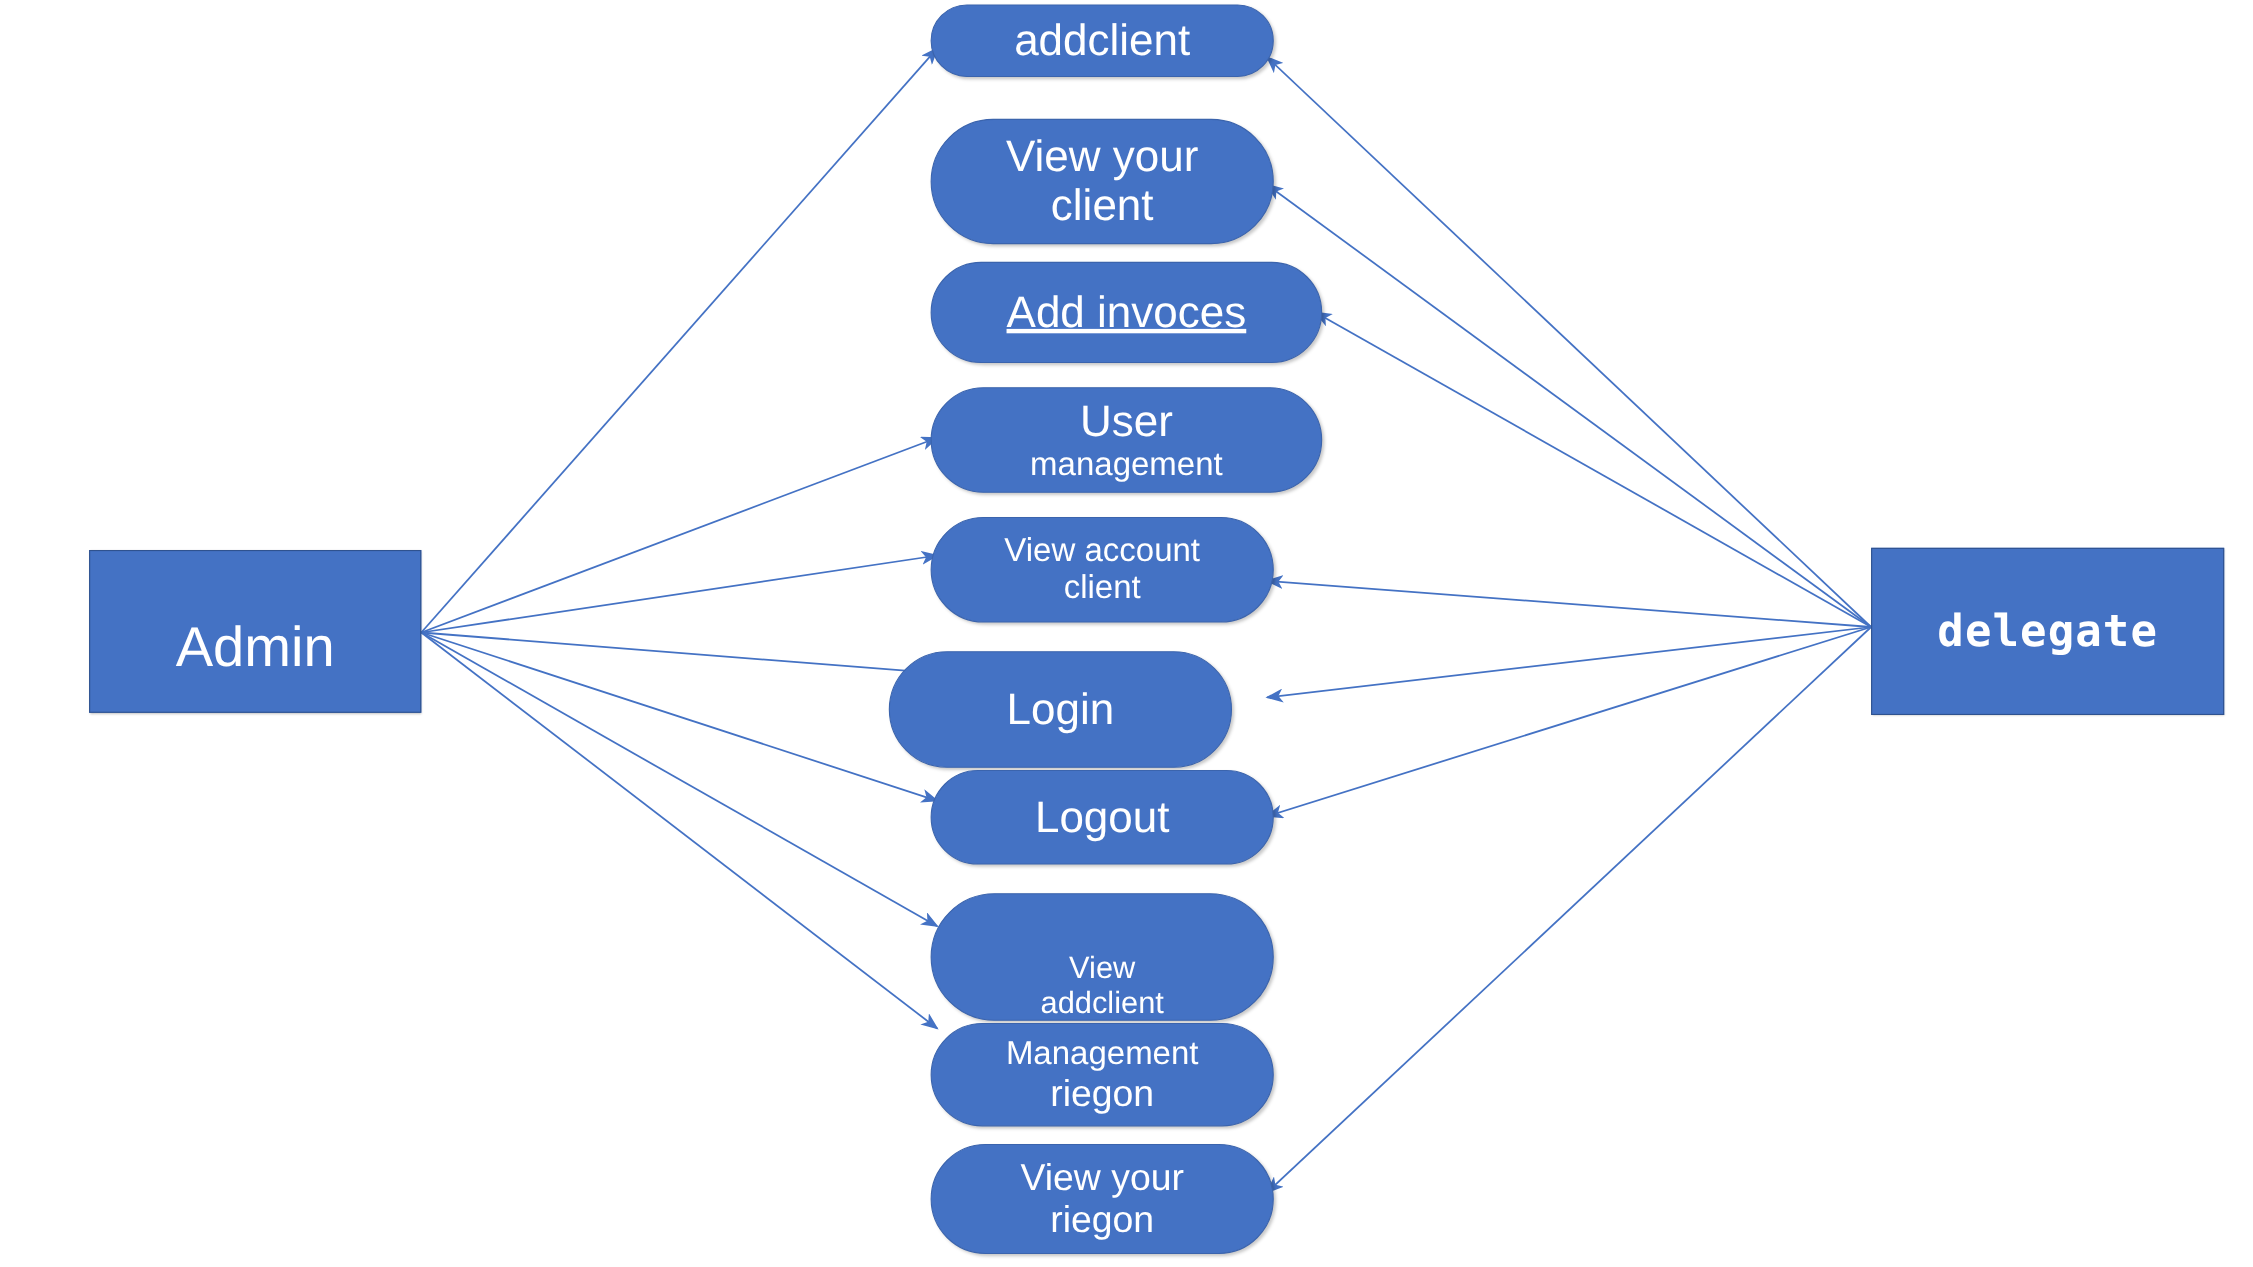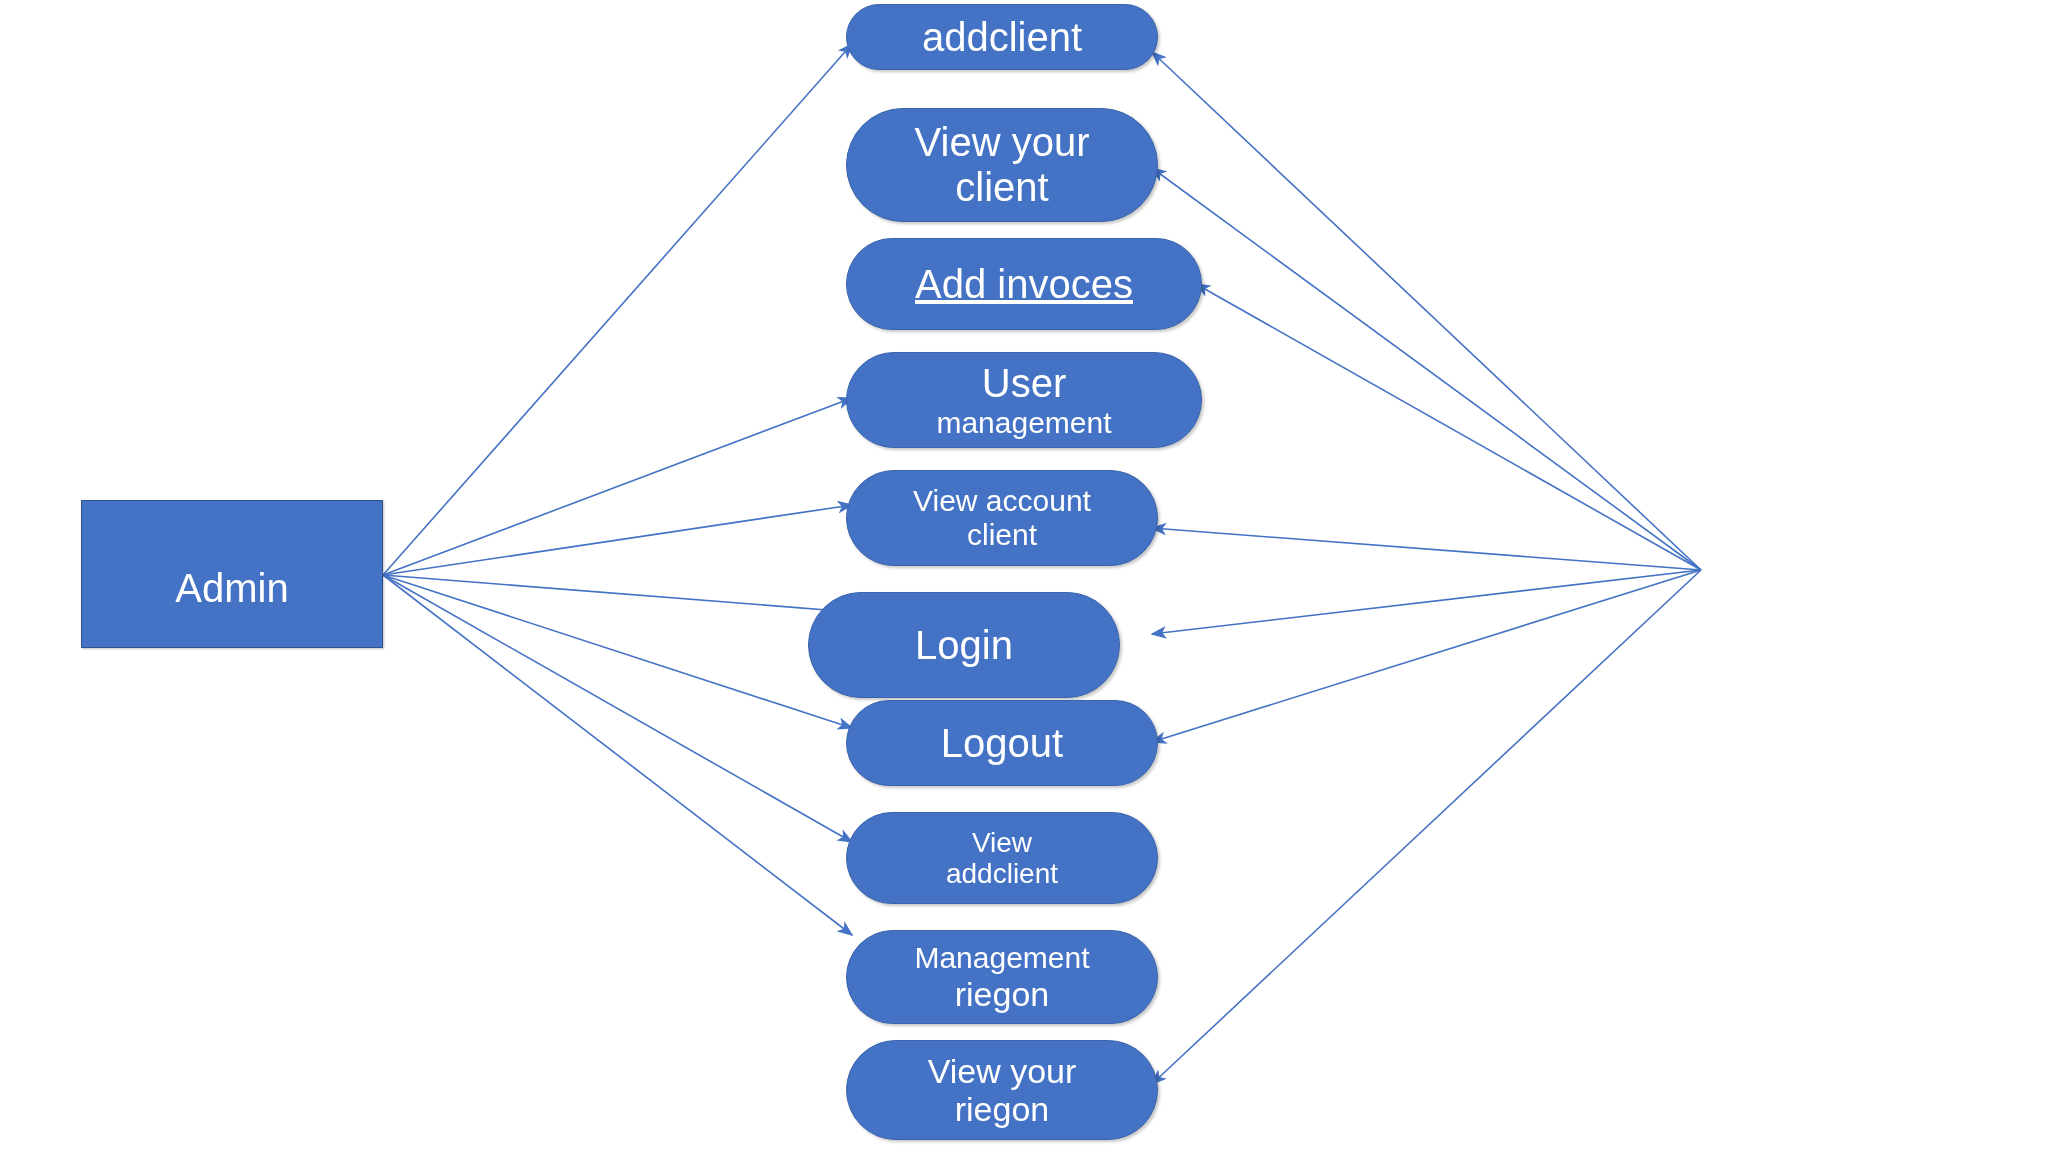--- a/index.html
+++ b/index.html
@@ -35,21 +35,21 @@
     color: #ffffff;
     box-shadow: 1px 1px 2px rgba(0,0,0,0.25);
   }
   .actor-label {
     color: #ffffff;
     white-space: nowrap;
     line-height: 1;
   }
   .actor-admin .actor-label {
     font-family: "Liberation Sans", sans-serif;
-    font-size: 40px;
+    font-size: 51px;
     font-weight: 400;
     margin-top: 27px;
   }
   .actor-delegate .actor-label {
     font-family: "DejaVu Sans Mono", "Liberation Mono", monospace;
     font-size: 40px;
     font-weight: 700;
     letter-spacing: 1px;
   }
   .pill {
@@ -101,20 +101,23 @@
         <line x1="1701" y1="570" x2="1152" y2="634" stroke="#4472c4" stroke-width="1.6" marker-end="url(#arrow-head)"></line>
         <line x1="1701" y1="570" x2="1152" y2="742" stroke="#4472c4" stroke-width="1.6" marker-end="url(#arrow-head)"></line>
         <line x1="1701" y1="570" x2="1152" y2="1084" stroke="#4472c4" stroke-width="1.6" marker-end="url(#arrow-head)"></line>
       </g>
   </svg>
 
   <div class="actor-box actor-admin" id="actor-admin" style="left: 81px; top: 500px; width: 302px; height: 148px;">
     <span class="actor-label">Admin</span>
   </div>
 
+  <div class="actor-box actor-delegate" id="actor-delegate" style="left: 1701px; top: 498px; width: 321px; height: 152px;">
+    <span class="actor-label">delegate</span>
+  </div>
 
   <div id="usecase-layer">
       <div class="pill" id="usecase-addclient" style="left: 846px; top: 4px; width: 312px; height: 66px;">
         <div class="pill-label" style="font-size: 40px;">addclient</div>
       </div>
       <div class="pill" id="usecase-viewclient" style="left: 846px; top: 108px; width: 312px; height: 114px;">
         <div class="pill-label" style="font-size: 40px;"><span style="display: block;">View your</span><span style="display: block;">client</span></div>
       </div>
       <div class="pill" id="usecase-addinvoces" style="left: 846px; top: 238px; width: 356px; height: 92px;">
         <div class="pill-label" style="font-size: 40px; text-decoration: underline;">Add invoces</div>
@@ -124,21 +127,21 @@
       </div>
       <div class="pill" id="usecase-trensacct" style="left: 846px; top: 470px; width: 312px; height: 96px;">
         <div class="pill-label" style="font-size: 30px;"><span style="display: block;">View account</span><span style="display: block;">client</span></div>
       </div>
       <div class="pill" id="usecase-login" style="left: 808px; top: 592px; width: 312px; height: 106px;">
         <div class="pill-label" style="font-size: 40px;">Login</div>
       </div>
       <div class="pill" id="usecase-logout" style="left: 846px; top: 700px; width: 312px; height: 86px;">
         <div class="pill-label" style="font-size: 40px;">Logout</div>
       </div>
-      <div class="pill" id="usecase-viewstats" style="left: 846px; top: 812px; width: 312px; height: 92px;">
+      <div class="pill" id="usecase-viewstats" style="left: 846px; top: 812px; width: 312px; height: 116px; align-items: flex-end;">
         <div class="pill-label" style="font-size: 28px;"><span style="display: block;">View</span><span style="display: block;">addclient</span></div>
       </div>
       <div class="pill" id="usecase-mgmtriegon" style="left: 846px; top: 930px; width: 312px; height: 94px;">
         <div class="pill-label" style="font-size: 30px;"><span style="display: block;">Management</span><span style="display: block; font-size: 34px;">riegon</span></div>
       </div>
       <div class="pill" id="usecase-viewriegon" style="left: 846px; top: 1040px; width: 312px; height: 100px;">
         <div class="pill-label" style="font-size: 34px;"><span style="display: block;">View your</span><span style="display: block;">riegon</span></div>
       </div>
     </div>
 

